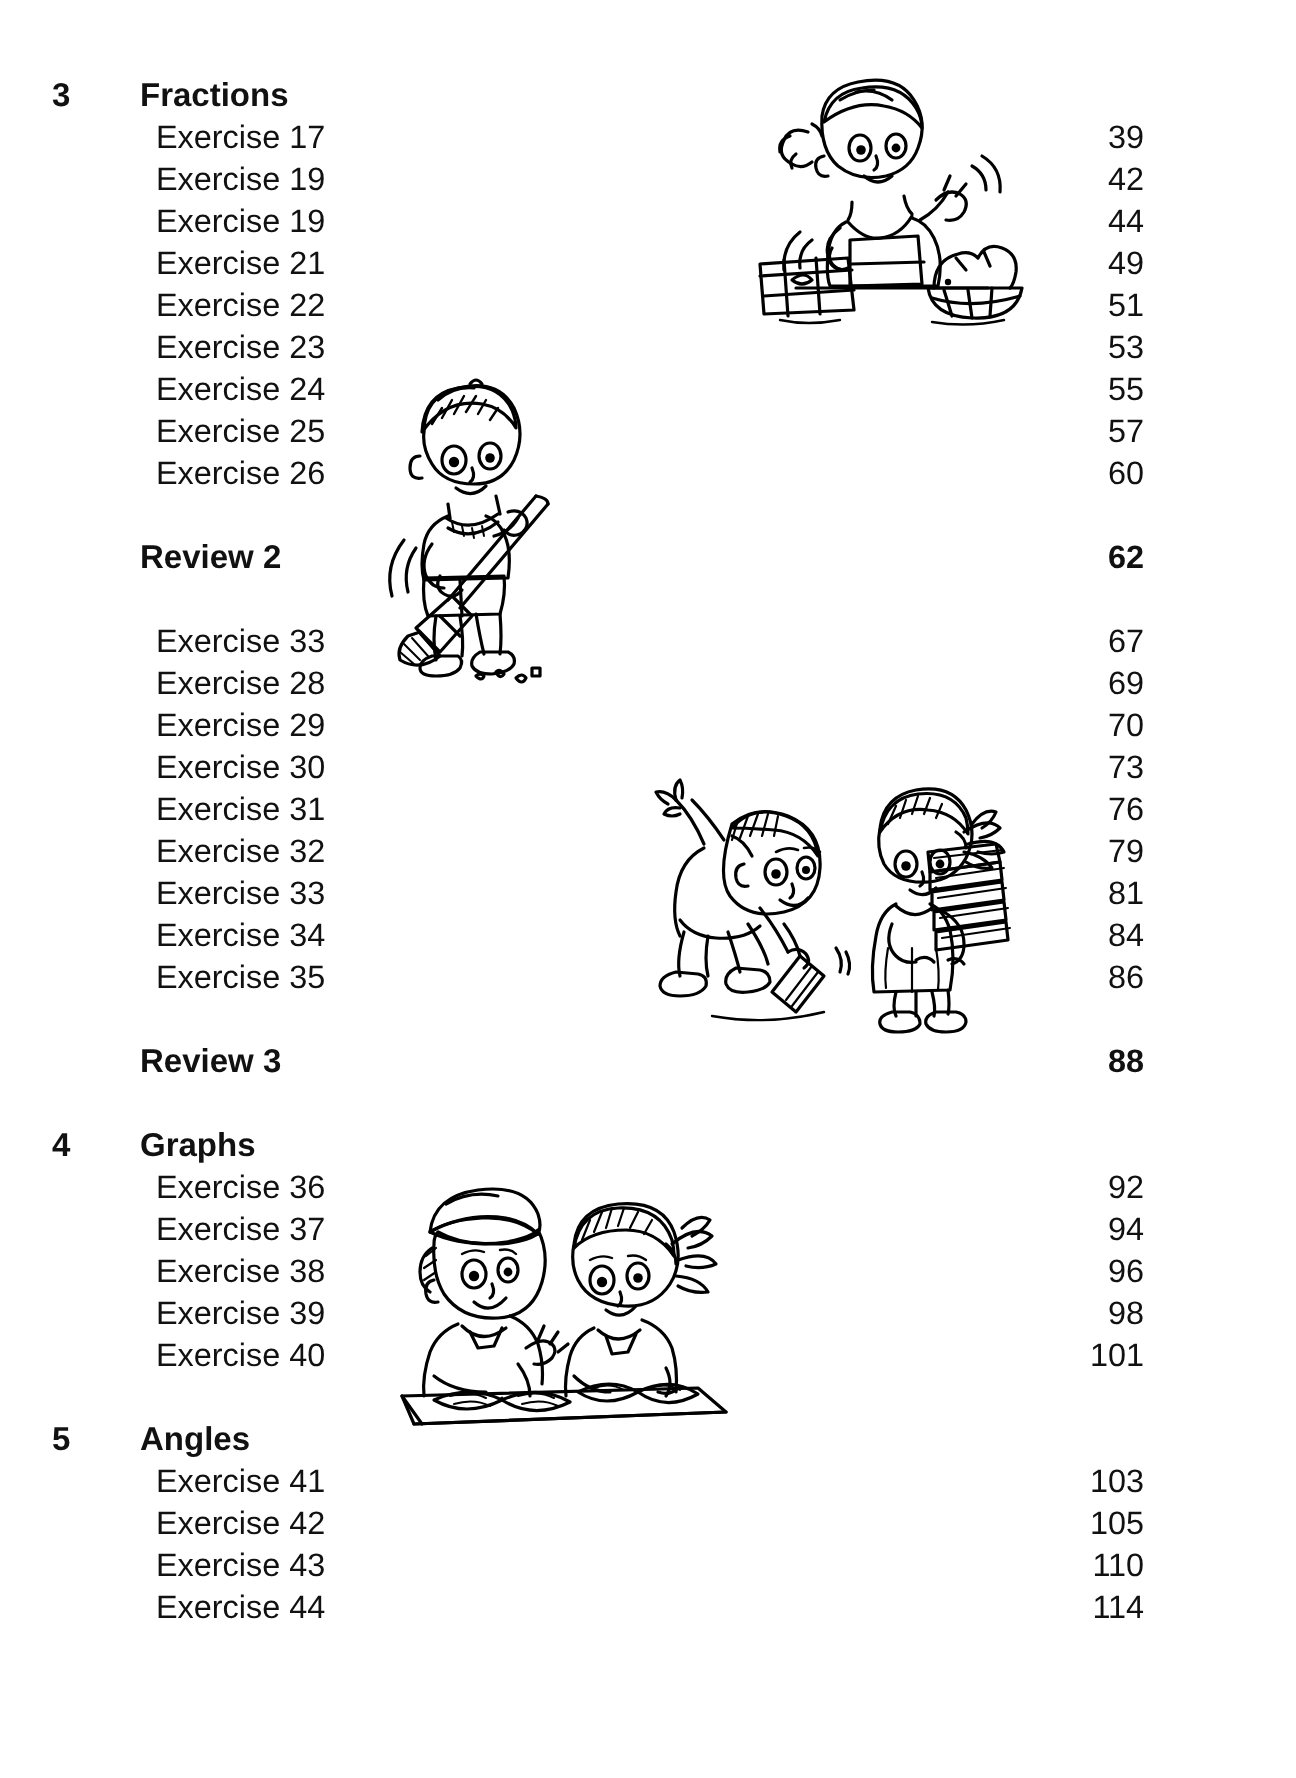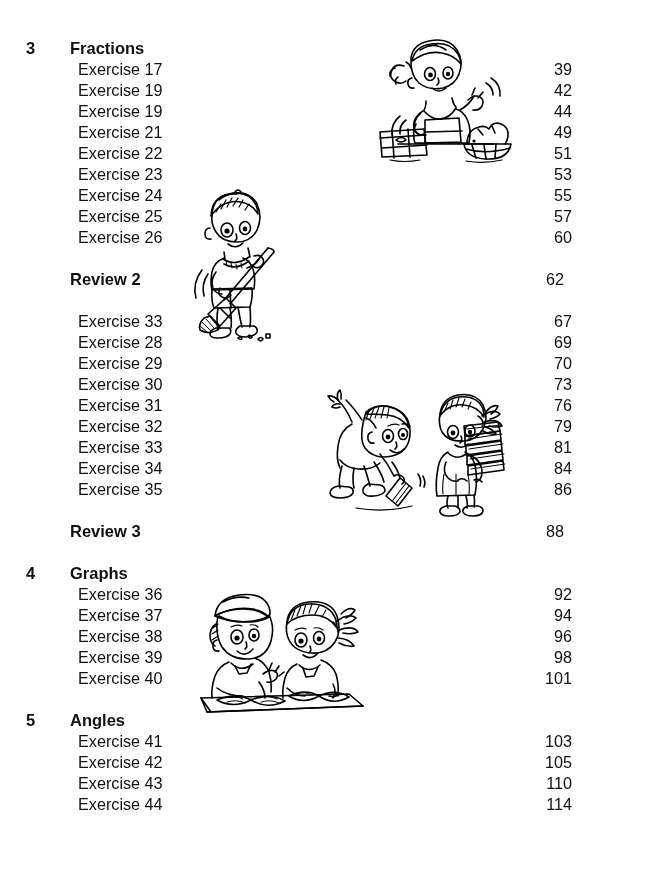--- a/index.html
+++ b/index.html
@@ -70,21 +70,21 @@
   .pagenum {
     position: absolute;
     right: 76px;
     top: 0;
     font-size: 16.2px;
     font-weight: normal;
     text-align: right;
     min-width: 34px;
     white-space: nowrap;
   }
-  .pagenum.bold { font-weight: normal; text-align: center; }
+  .pagenum.bold { font-weight: bold; }
 
   .spacer-lg { height: 21px; }
 
   
   .ill {
     position: absolute;
     z-index: 1;
   }
   .ill svg { display: block; width: 100%; height: 100%; }
 

